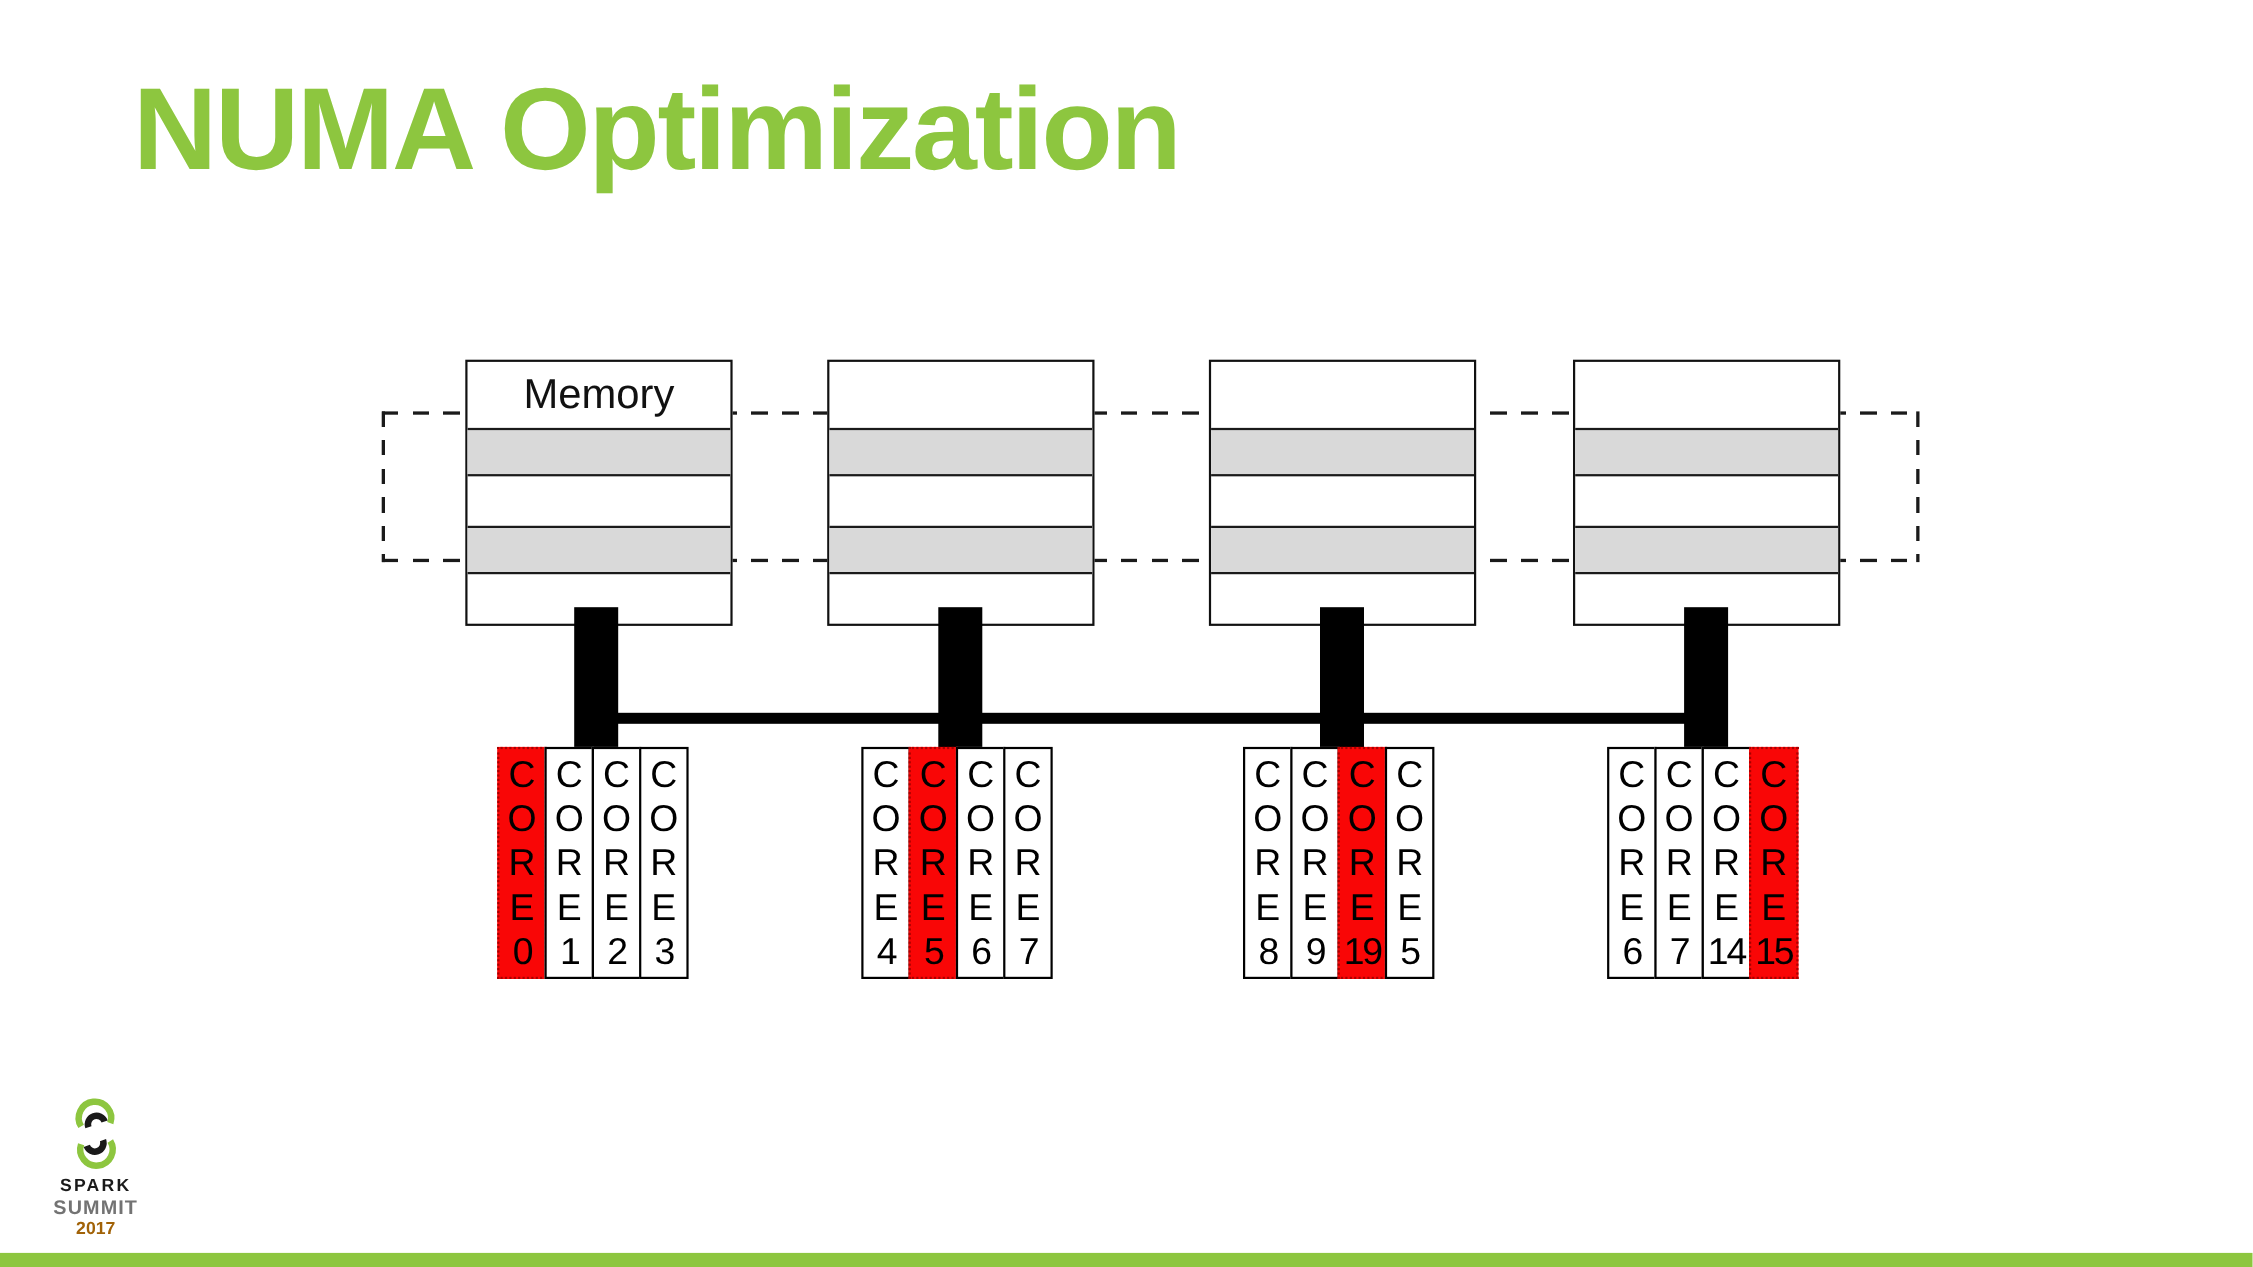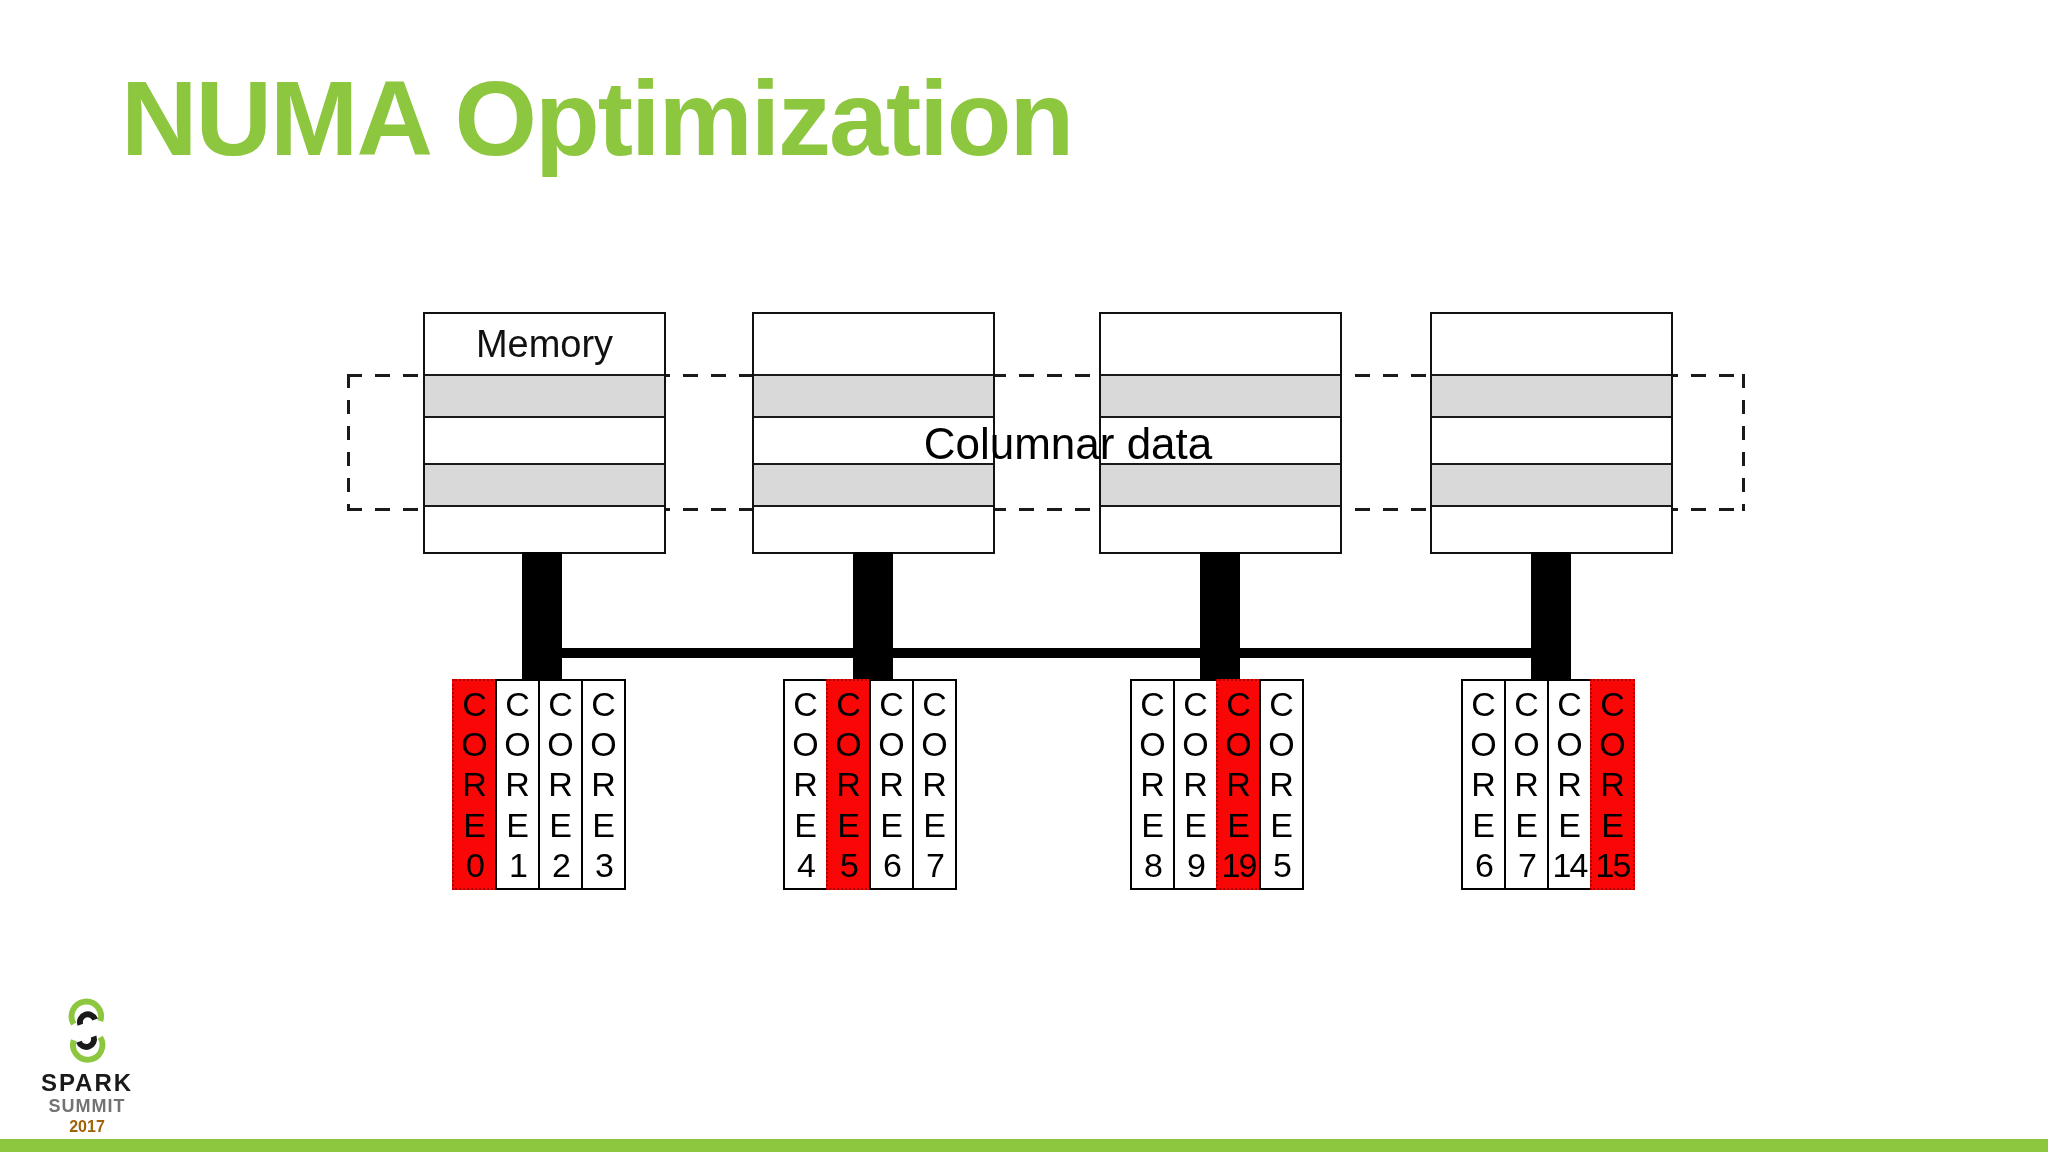--- a/index.html
+++ b/index.html
@@ -18,21 +18,21 @@
     background-image:
       repeating-linear-gradient(90deg,#1a1a1a 0 15px,transparent 15px 28px),
       repeating-linear-gradient(90deg,#1a1a1a 0 15px,transparent 15px 28px),
       repeating-linear-gradient(180deg,#1a1a1a 0 14px,transparent 14px 26px),
       repeating-linear-gradient(180deg,#1a1a1a 0 14px,transparent 14px 26px);
     background-size:100% 3px,100% 3px,3px 100%,3px 100%;
     background-position:0 0,0 100%,0 0,100% 0;
     background-repeat:no-repeat;
   }
   .membox{
-    position:absolute;top:312px;width:243px;height:242px;background:#fff;
+    position:absolute;top:327px;width:243px;height:242px;background:#fff;
     border:2px solid #111;box-sizing:border-box;
   }
   .membox .header{
     position:absolute;left:0;top:0;width:100%;height:60px;
     display:flex;align-items:center;justify-content:center;
     font-size:38px;color:#111;
   }
   .stripe{position:absolute;left:0;width:100%;height:44px;background:#D9D9D9;
     border-top:2px solid #1a1a1a;border-bottom:2px solid #1a1a1a;box-sizing:border-box;}
   .stripe.s1{top:60px;}
@@ -47,21 +47,21 @@
   .core{
     width:45px;height:211px;background:#fff;border:2px solid #000;box-sizing:border-box;
     margin-left:-2px;display:flex;flex-direction:column;justify-content:space-evenly;
     align-items:center;font-size:34px;line-height:1;color:#000;
   }
   .core:first-child{margin-left:0;}
   .core.red{background:#F90606;border:2px dotted #a80000;}
   .core .num{letter-spacing:-2px;white-space:nowrap;}
   .footer-logo{position:absolute;left:22px;top:996px;width:130px;text-align:center;}
   .logo-mark{display:block;margin:0 auto 4px auto;width:46px;height:70px;}
-  .brand1{font-size:24px;font-weight:800;letter-spacing:2px;color:#1a1a1a;line-height:1.1;}
+  .brand1{font-size:16px;font-weight:800;letter-spacing:2px;color:#1a1a1a;line-height:1.1;}
   .brand2{font-size:18px;font-weight:800;letter-spacing:1px;color:#737373;line-height:1.15;}
   .brandyear{font-size:16px;font-weight:800;color:#a16207;line-height:1.2;}
   .greenbar{position:absolute;left:0;top:1139px;width:100%;height:13px;background:#8DC63F;}
 </style>
 </head>
 <body>
 
 <div class="slide">
 
   <h1 class="title">NUMA Optimization</h1>
@@ -84,21 +84,20 @@
         <div class="stripe s1"></div>
         <div class="stripe s2"></div>
       </div>
       <div class="membox" style="left: 1430px;">
         <div class="header"></div>
         <div class="stripe s1"></div>
         <div class="stripe s2"></div>
       </div>
     </div>
 
-  <div class="columnar">Columnar data</div>
 
   <div class="busline"></div>
 
   <div id="bus-and-cores">
       <div class="connector" style="left: 522px;"></div>
       <div class="coregroup" style="left: 452px;">
         <div class="core red">
           <span>C</span>
           <span>O</span>
           <span>R</span>

